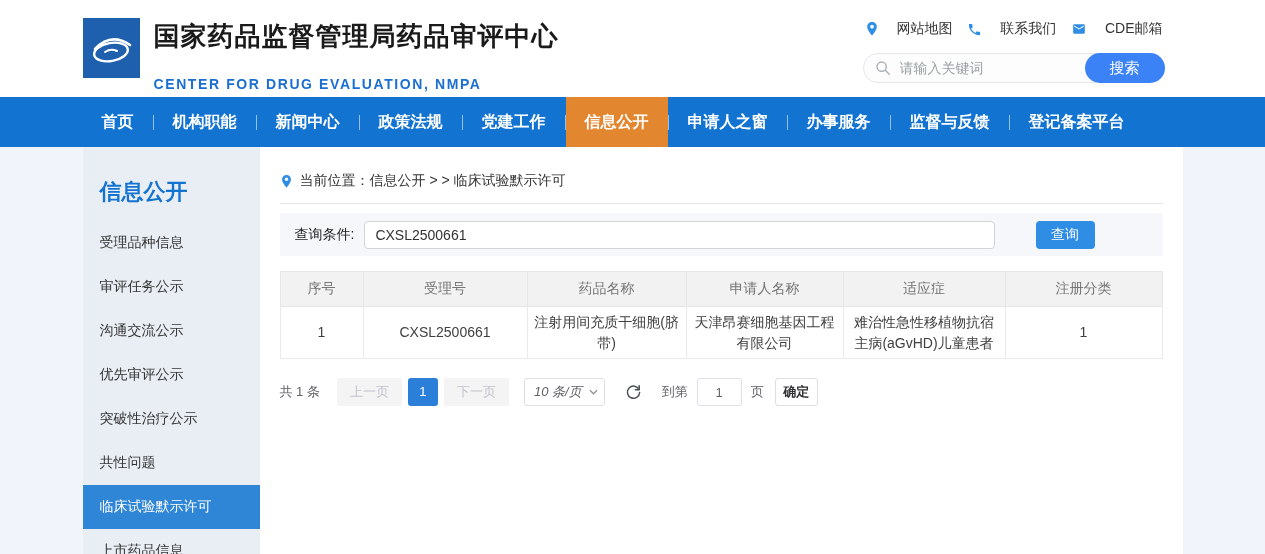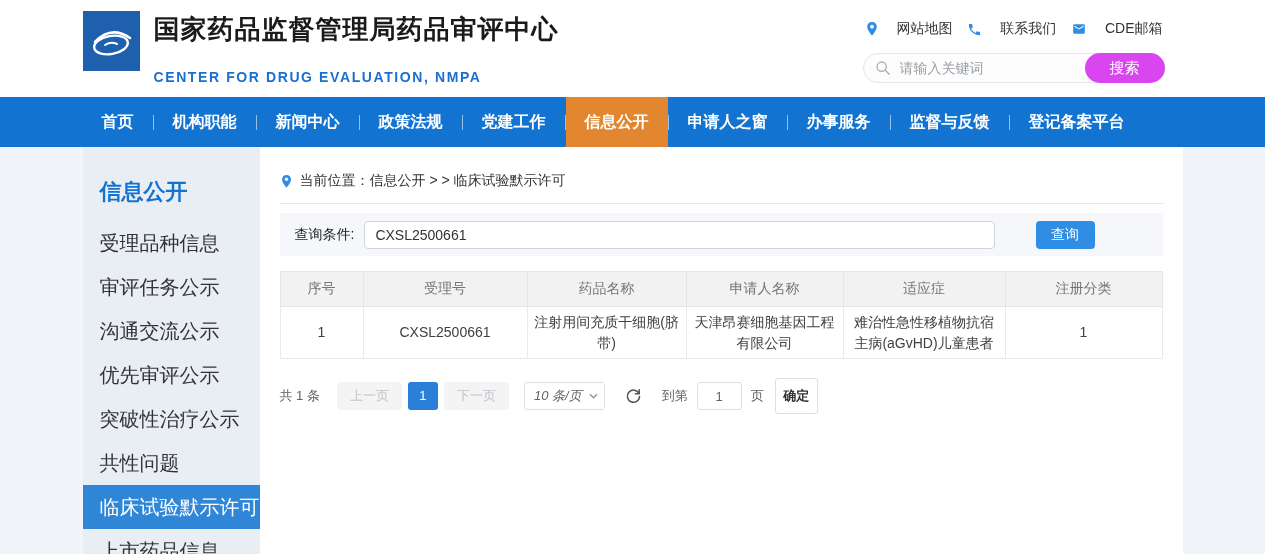--- a/index.html
+++ b/index.html
@@ -2,49 +2,49 @@
 <html><head>
 <meta charset="utf-8">
 <style>
   * { margin:0; padding:0; box-sizing:border-box; }
   html,body { width:1265px; height:554px; overflow:hidden; }
   body { font-family:"Liberation Sans","DejaVu Sans",sans-serif; background:#fff; color:#333; }
 
   
   .site-header { height:97px; background:#fff; }
   .container { width:1100px; margin:0 auto; position:relative; height:100%; }
-  .brand { position:absolute; left:0; top:11px; display:flex; align-items:flex-start; }
+  .brand { position:absolute; left:0; top:18px; display:flex; align-items:flex-start; }
   .logo-box { width:57px; height:60px; background:#1e5fae; display:block; }
   .brand-text { margin-left:14px; padding-top:2px; }
   .brand-title { font-size:26px; font-weight:bold; color:#1a1a1a; letter-spacing:1px; line-height:1.25; }
   .brand-sub { margin-top:23px; font-size:14px; font-weight:bold; color:#1b6fd0; letter-spacing:1.6px; }
 
   .header-right { position:absolute; right:18px; top:20px; width:302px; }
   .quick-links { display:flex; justify-content:space-between; align-items:center; font-size:14px; color:#333; padding:0 2px; }
   .quick-link { display:flex; align-items:center; gap:18px; cursor:pointer; }
   .search-row { position:relative; margin-top:15px; height:30px; }
   .search-input { width:302px; height:30px; border:1px solid #e3e6ea; border-radius:16px; background:#fdfdfd; padding:0 86px 0 36px; font-size:14px; color:#333; outline:none; }
   .search-input::placeholder { color:#9aa0a6; }
   .mag { position:absolute; left:12px; top:7px; }
-  .search-btn { position:absolute; right:0; top:0; width:80px; height:30px; border:none; border-radius:16px; background:#d946ef; color:#fff; font-size:15px; cursor:pointer; font-family:inherit; }
+  .search-btn { position:absolute; right:0; top:0; width:80px; height:30px; border:none; border-radius:16px; background:#3b82f6; color:#fff; font-size:15px; cursor:pointer; font-family:inherit; }
 
   
   .main-nav { height:50px; background:#1273d0; }
   .nav-inner { display:flex; align-items:center; height:50px; }
   .nav-item { color:#fff; font-size:16px; font-weight:bold; height:50px; line-height:50px; padding:0 19px; cursor:pointer; white-space:nowrap; }
   .nav-item.active { background:#e2862f; }
   .nav-sep { width:1px; height:15px; background:rgba(255,255,255,.55); align-self:center; }
 
   
   .content-wrap { height:407px; background:#f1f5fb; }
   .content { display:flex; background:#fff; height:100%; }
 
   .sidebar { width:177px; flex-shrink:0; background:#e9eef4; padding-top:30px; }
   .sidebar-title { font-size:22px; font-weight:bold; color:#1273d0; padding-left:17px; margin-bottom:14px; }
-  .side-item { height:44px; line-height:44px; padding-left:17px; font-size:20px; color:#333; cursor:pointer; }
+  .side-item { height:44px; line-height:44px; padding-left:17px; font-size:14px; color:#333; cursor:pointer;font-family:Liberation Serif, serif; }
   .side-item.active { background:#2f86d6; color:#fff; }
 
   .main { flex:1; padding:14px 21px 0 20px; }
 
   .breadcrumb { display:flex; align-items:center; gap:7px; padding-bottom:13px; border-bottom:1px solid #e5e7eb; font-size:14px; color:#333;margin-top:11px; }
 
   .query-bar { margin-top:9px; background:#f5f7fa; height:43px; display:flex; align-items:center; padding:0 68px 0 15px; }
   .query-label { font-size:14px; color:#1a1a1a; margin-right:10px; white-space:nowrap; }
   .query-input { flex:1; height:28px; border:1px solid #d0d3d8; border-radius:4px; background:#fff; padding:0 10px; font-size:14px; color:#333; margin-right:41px; outline:none; }
   .query-btn { width:59px; height:28px; background:#2f8de4; color:#fff; border:none; border-radius:4px; font-size:14px; cursor:pointer; font-family:inherit; }
@@ -55,21 +55,21 @@
 
   .pagination { margin-top:19px; display:flex; align-items:center; font-size:13px; color:#606266; }
   .pg-total { margin-right:14px; color:#606266; }
   .pg-btn { background:#f4f4f5; color:#c0c4cc; border:none; border-radius:3px; height:28px; padding:0 13px; font-size:13px; margin:0 3px; font-family:inherit; }
   .pg-num { width:30px; height:28px; line-height:28px; text-align:center; background:#2b7fd8; color:#fff; border-radius:3px; margin:0 3px; cursor:pointer; }
   .pg-select { margin-left:12px; position:relative; height:28px; line-height:26px; border:1px solid #dcdfe6; border-radius:3px; background:#fff; padding:0 22px 14px 9px; color:#606266; cursor:pointer;font-style:italic; }
   .pg-select svg { position:absolute; right:6px; top:10px; }
   .pg-refresh { margin-left:20px; cursor:pointer; display:flex; align-items:center; }
   .pg-goto-txt { margin-left:20px; }
   .pg-goto-input { width:45px; height:28px; margin:0 9px; border:1px solid #dcdfe6; border-radius:3px; text-align:center; font-size:13px; color:#606266; outline:none; }
-  .pg-confirm { margin-left:11px; width:43px; height:36px; background:#fff; border:1px solid #dcdfe6; border-radius:3px; color:#303133; font-size:13px; font-weight:bold; cursor:pointer; font-family:inherit; }
+  .pg-confirm { margin-left:11px; width:43px; height:28px; background:#fff; border:1px solid #dcdfe6; border-radius:3px; color:#303133; font-size:13px; font-weight:bold; cursor:pointer; font-family:inherit; }
 </style>
 </head>
 <body>
 
 <div class="site-header">
   <div class="container">
     <div class="brand">
       <span class="logo-box">
         <svg width="57" height="60" viewBox="0 0 57 60">
           <rect x="0" y="0" width="57" height="60" fill="#1e5fae"></rect>

